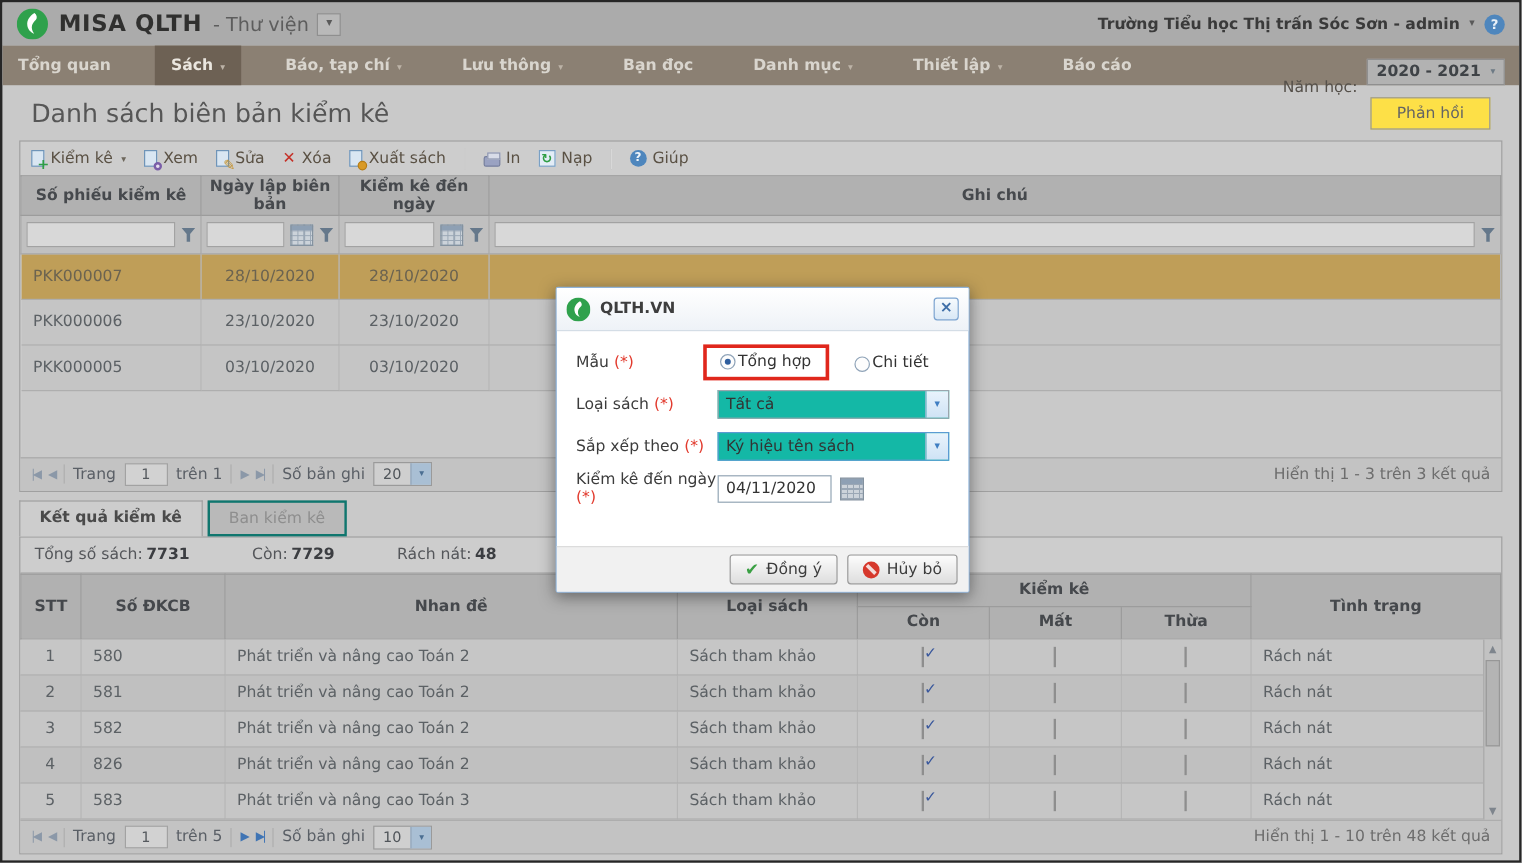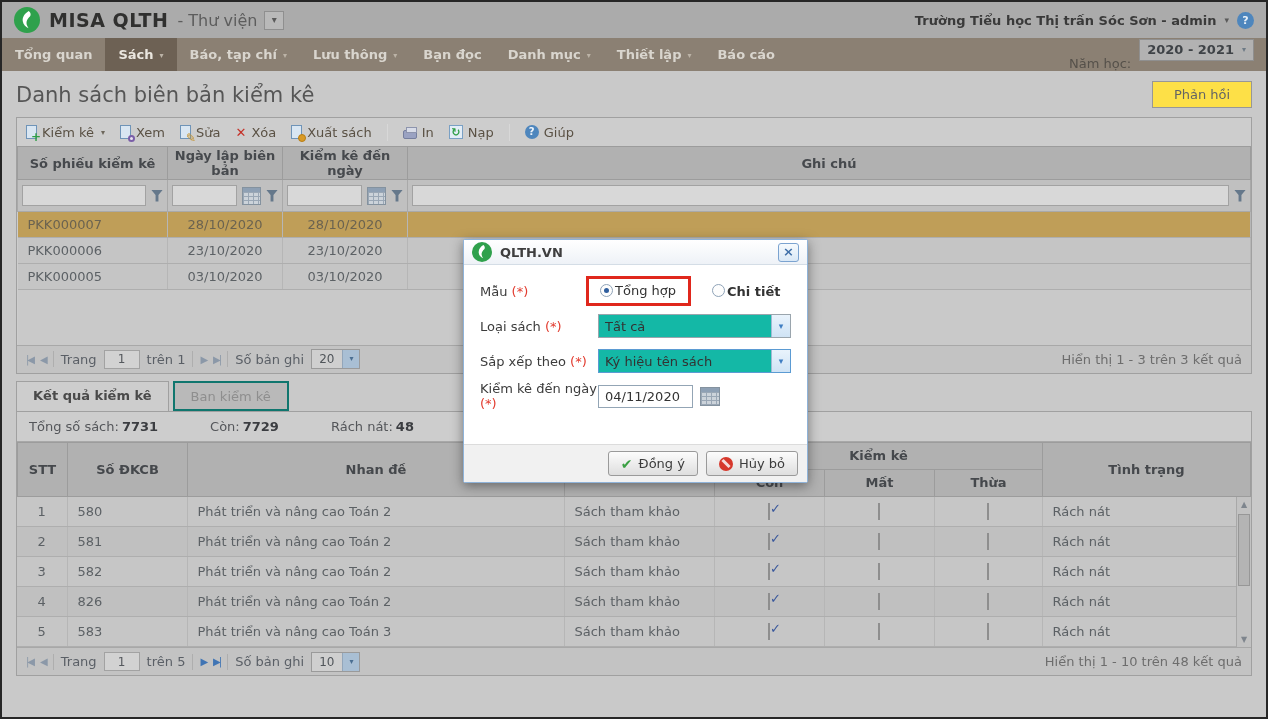--- a/index.html
+++ b/index.html
@@ -11,31 +11,31 @@
   .logo{width:26px;height:26px;flex:0 0 26px;}
   .brand{font-size:19px;font-weight:bold;color:#30302f;margin-left:9px;letter-spacing:.5px;}
   .module{font-size:16px;color:#5d5d5d;margin-left:9px;}
   .mod-caret{width:20px;height:19px;background:#b9b9b9;border:1px solid #8f8f8f;margin-left:7px;text-align:center;line-height:16px;color:#5a5a5a;font-size:10px;}
   .top-right{margin-left:auto;display:flex;align-items:center;gap:8px;}
   .account{font-size:13px;font-weight:bold;color:#3a3a3a;}
   .acct-caret{color:#5a5a5a;font-size:9px;}
   .help-badge{width:17px;height:17px;border-radius:50%;background:#4e86bd;color:#e8f0f8;font-size:11px;font-weight:bold;text-align:center;line-height:17px;}
 
   
-  .navbar{height:33px;background:#8b8073;display:flex;align-items:flex-end;}
+  .navbar{height:33px;background:#8b8073;display:flex;align-items:flex-start;gap:24px;}
   .nav-item{padding:0 13px;height:33px;display:flex;align-items:center;gap:6px;color:#d9d5ce;font-weight:bold;font-size:13px;cursor:default;}
   .nav-item .ncaret{font-size:8px;color:#bcb3a7;margin-top:2px;}
   .nav-item.active{background:#6d6154;color:#eae6df;}
   .nav-right{margin-left:auto;display:flex;align-items:center;gap:8px;padding-right:12px;}
   .year-label{font-size:13px;color:#55504a;margin-top:28px;}
   .year-select{background:#b2b2b2;border:1px solid #8f8f8f;height:22px;display:flex;align-items:center;padding:4px 7px;font-size:13px;color:#3f4347;font-weight:bold;gap:8px;}
   .year-select .ncaret{font-size:8px;color:#6d7a85;}
 
   
-  .page-head{display:flex;align-items:center;padding:10px 14px 9px;}
+  .page-head{display:flex;align-items:center;padding:10px 24px 9px;}
   .page-title{font-size:21px;color:#565656;}
   .feedback-btn{margin-left:auto;width:100px;height:27px;background:#fde047;border:1px solid #979797;color:#646464;font-size:13px;text-align:center;line-height:25px;}
 
   
   .panel{margin:0 14px;border:1px solid #a0a0a0;background:#cdcdcd;}
 
   
   .toolbar{height:28px;display:flex;align-items:center;padding:0 9px;gap:15px;font-size:13px;color:#5a5144;}
   .tb-item{display:flex;align-items:center;gap:5px;}
   .tb-sep{width:1px;height:17px;background:#b0b0b0;border-right:1px solid #d8d8d8;}
@@ -57,21 +57,21 @@
   table{border-collapse:collapse;table-layout:fixed;width:100%;font-size:13px;}
   .t1 th{height:28px;background:#b1b1b1;border:1px solid #9c9c9c;color:#46494d;font-size:13px;font-weight:bold;}
   .filter-row td{background:#c0c0c0;border:1px solid #a9a9a9;height:32px;padding:0 4px;}
   .filter-box{display:flex;align-items:center;gap:5px;}
   .f-input{flex:1;height:21px;background:#d8d8d8;border:1px solid #a2a2a2;min-width:20px;font-size:12px;color:#555;padding:0 4px;font-family:inherit;}
   .funnel{width:12px;height:12px;flex:0 0 12px;background:#65788b;clip-path:polygon(0 0,100% 0,62% 45%,62% 100%,38% 100%,38% 45%);}
   .cal-btn{width:19px;height:18px;flex:0 0 19px;border:1px solid #84929f;background:
      linear-gradient(#8ea0b4 0 4px, rgba(0,0,0,0) 4px),
      repeating-linear-gradient(90deg,#9aa7b5 0 1px, rgba(0,0,0,0) 1px 5px),
      repeating-linear-gradient(#9aa7b5 0 1px, rgba(0,0,0,0) 1px 4px),#ccd3da;}
-  .t1 td.cell{height:26px;border-bottom:1px solid #aeaeae;border-right:1px solid #b6b6b6;color:#5c6165;background:#c5c5c5;padding:2px 10px;}
+  .t1 td.cell{height:38px;border-bottom:1px solid #aeaeae;border-right:1px solid #b6b6b6;color:#5c6165;background:#c5c5c5;padding:2px 10px;}
   .t1 tr.sel td.cell{background:#bf9e58;color:#6b6350;}
   .t1 td.center{text-align:center;}
   .t1 td.filler{height:55px;background:#c9c9c9;border:none;}
 
   
   .pager{height:28px;background:#c3c3c3;border-top:1px solid #a8a8a8;display:flex;align-items:center;padding:0 9px;font-size:13px;color:#5a5f66;gap:7px;}
   .pg-ico{font-size:10px;color:#8b98a8;letter-spacing:-2px;}
   .pg-ico.blue{color:#3f74b4;}
   .pg-input{width:36px;height:19px;background:#d2d2d2;border:1px solid #a2a2a2;text-align:center;font-size:12px;color:#55595e;font-family:inherit;}
   .pg-sep{width:1px;height:16px;background:#aeaeae;}
@@ -99,32 +99,32 @@
   .t2 td.center{text-align:center;padding:0;}
   .cbx{width:14px;height:14px;border:1px solid #8e8e8e;background:#d6d6d6;box-shadow:inset 1px 1px 2px rgba(0,0,0,.18);margin:0 auto;position:relative;}
   .cbx.checked::after{content:"✓";position:absolute;left:1px;top:-3px;font-size:13px;font-weight:bold;color:#3a589c;}
   .vscroll{position:absolute;top:0;right:0;width:15px;height:100%;background:#c2c2c2;border-left:1px solid #a8a8a8;}
   .vs-arrow{position:absolute;left:0;width:14px;text-align:center;font-size:8px;color:#7e858d;}
   .vs-up{top:3px;} .vs-down{bottom:3px;}
   .vs-thumb{position:absolute;top:17px;left:1px;width:12px;height:72px;background:#b4b4b4;border:1px solid #979797;}
 
   
   .modal{position:absolute;left:461px;top:237px;width:345px;background:#fff;border:1px solid #8fb3d9;border-radius:2px;box-shadow:0 3px 12px rgba(30,30,30,.5);z-index:10;font-size:13px;color:#3c3c3c;}
-  .m-title{height:25px;display:flex;align-items:center;padding:0 8px;background:linear-gradient(#ffffff,#eef2f7);border-bottom:1px solid #d4dde6;}
+  .m-title{height:36px;display:flex;align-items:center;padding:0 8px;background:linear-gradient(#ffffff,#eef2f7);border-bottom:1px solid #d4dde6;}
   .m-name{font-weight:bold;margin-left:8px;color:#3e3e3e;}
   .m-close{margin-left:auto;width:21px;height:19px;border:1px solid #7ba3d0;border-radius:3px;background:linear-gradient(#f6fafd,#d9e8f6);color:#3f6fa8;font-weight:bold;text-align:center;line-height:16px;font-size:13px;}
   .m-body{padding:13px 16px 26px;}
   .m-row{display:flex;align-items:center;margin-bottom:9px;height:26px;}
   .m-label{width:118px;flex:0 0 118px;color:#3c3c3c;}
   .req{color:#e23b2e;}
   .radio{width:13px;height:13px;flex:0 0 13px;border-radius:50%;border:1px solid #8fa3b8;background:#fdfdfd;position:relative;display:inline-block;}
   .radio.on::after{content:"";position:absolute;left:3px;top:3px;width:5px;height:5px;border-radius:50%;background:#2f5e9e;}
   .radio-lab{margin-left:2px;color:#333;}
   .red-box{display:inline-flex;align-items:center;border:3px solid #e0271c;padding:4px 12px 5px 11px;margin-left:-12px;}
-  .opt2{display:inline-flex;align-items:flex-start;margin-left:21px;font-weight:bold;}
+  .opt2{display:inline-flex;align-items:flex-end;margin-left:21px;}
   .m-select{width:200px;height:24px;border:1px solid #9aa5ad;display:flex;align-items:center;background:#14b8a6;}
   .m-select.focus{border-color:#5b9bd3;}
   .m-select .val{flex:1;padding:0 6px;color:#333;white-space:nowrap;overflow:hidden;}
   .m-select .arr{width:19px;height:100%;background:linear-gradient(#e9f3fc,#cfe3f5);border-left:1px solid #9fb9d4;color:#3f7ec2;font-size:9px;text-align:center;line-height:22px;}
   .m-date{width:95px;height:23px;border:1px solid #93a5b5;padding:0 6px;font-size:13px;color:#333;font-family:inherit;}
   .m-cal{width:20px;height:19px;margin-left:7px;border:1px solid #84929f;background:
      linear-gradient(#8ea0b4 0 4px, rgba(0,0,0,0) 4px),
      repeating-linear-gradient(90deg,#9aa7b5 0 1px, rgba(0,0,0,0) 1px 5px),
      repeating-linear-gradient(#9aa7b5 0 1px, rgba(0,0,0,0) 1px 4px),#ccd3da;}
   .m-footer{height:38px;background:#f1f1f1;border-top:1px solid #dcdcdc;display:flex;align-items:center;justify-content:flex-end;gap:8px;padding:0 9px;}

